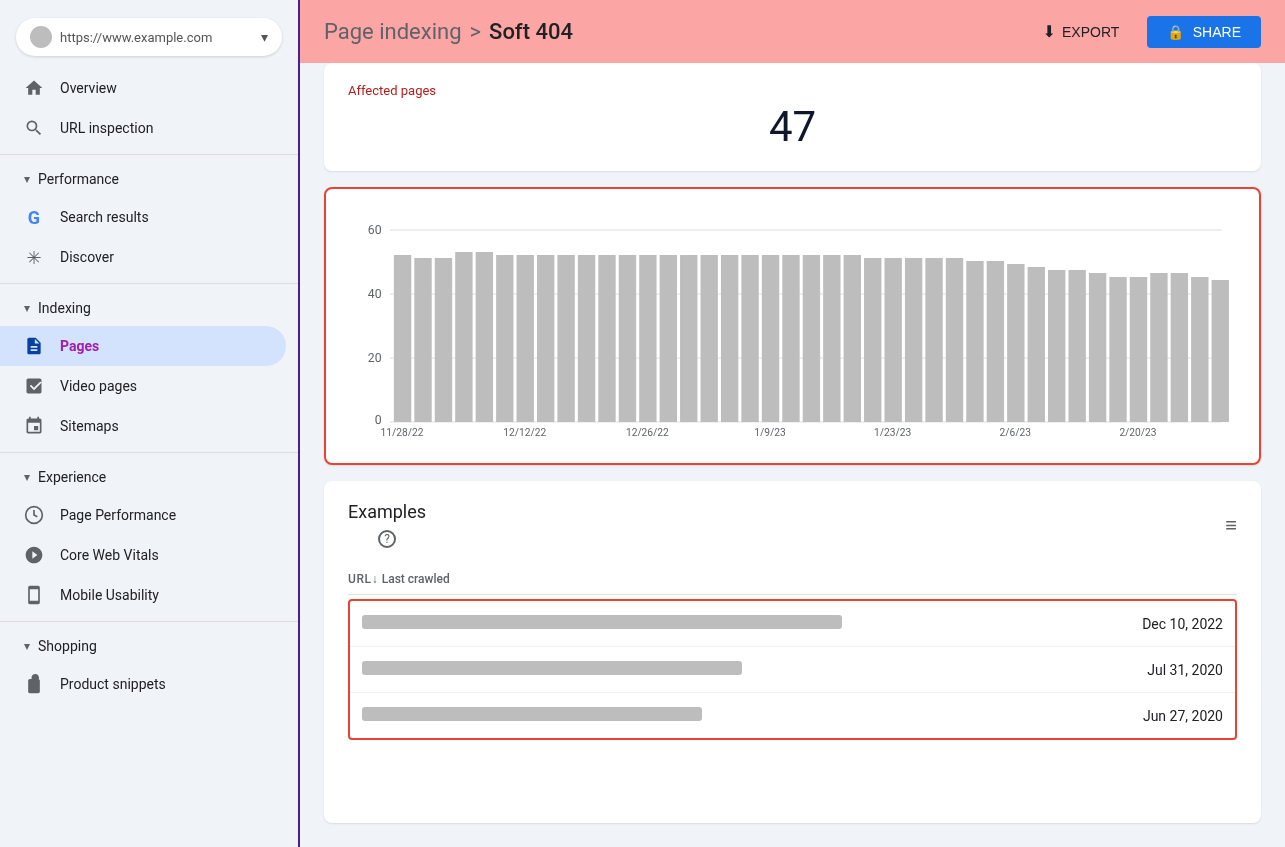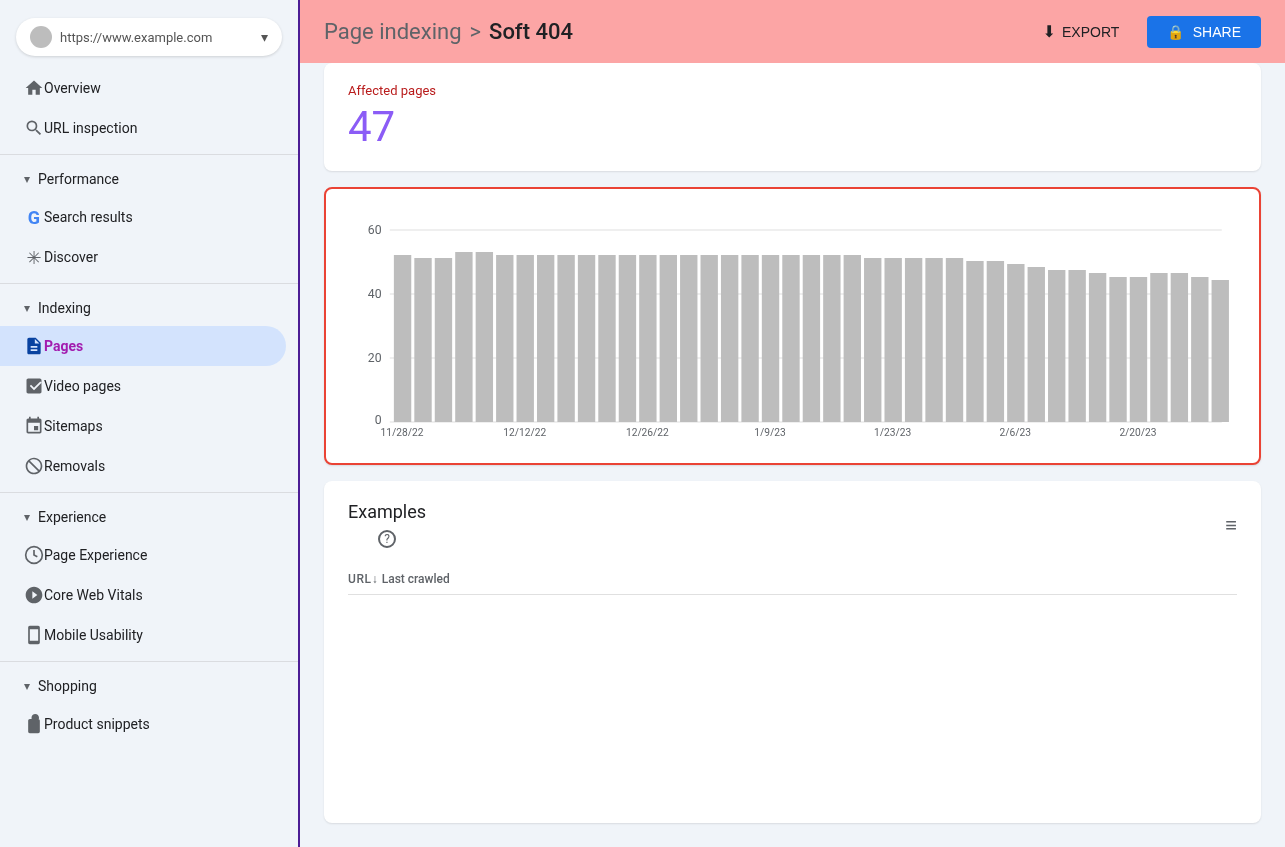--- a/index.html
+++ b/index.html
@@ -59,20 +59,21 @@
       font-size: 14px;
     }
 
     .nav-item {
       display: flex;
       align-items: center;
       padding: 10px 24px;
       cursor: pointer;
       border-radius: 0 24px 24px 0;
       margin-right: 12px;
+      gap: 16px;
       font-size: 14px;
       color: #202124;
       position: relative;
     }
 
     .nav-item.active {
       background: #d3e3fd;
       color: #a21caf;
       font-weight: 700;
     }
@@ -204,22 +205,23 @@
     }
 
     .affected-pages-label {
       font-size: 13px;
       color: #b91c1c;
       margin-bottom: 4px;
     }
 
     .affected-pages-count {
       font-size: 42px;
-      color: #8b5cf6;
+      color: #0f172a;
       font-weight: 400;
+      text-align: center;
     }
 
     
     .chart-card {
       background: #fff;
       border-radius: 8px;
       padding: 27px;
       box-shadow: 0 1px 2px rgba(0,0,0,0.1);
       border: 2px solid #ea4335;
     }
@@ -422,44 +424,36 @@
 
   <div class="nav-item">
     <span class="nav-icon">
       <svg width="20" height="20" viewBox="0 0 24 24" fill="#5f6368">
           <path d="M17 12h-5v5h5v-5zM16 1v2H8V1H6v2H5c-1.11 0-1.99.9-1.99 2L3 19c0 1.1.89 2 2 2h14c1.1 0 2-.9 2-2V5c0-1.1-.9-2-2-2h-1V1h-2zm3 18H5V8h14v11z"></path>
         </svg>
     </span>
     <span>Sitemaps</span>
   </div>
 
-  <div class="nav-item">
-    <span class="nav-icon">
-      <svg width="20" height="20" viewBox="0 0 24 24" fill="#5f6368">
-          <path d="M12 2C6.48 2 2 6.48 2 12s4.48 10 10 10 10-4.48 10-10S17.52 2 12 2zm0 18c-4.42 0-8-3.58-8-8 0-1.85.63-3.55 1.69-4.9L16.9 18.31C15.55 19.37 13.85 20 12 20zm6.31-3.1L7.1 5.69C8.45 4.63 10.15 4 12 4c4.42 0 8 3.58 8 8 0 1.85-.63 3.55-1.69 4.9z"></path>
-        </svg>
-    </span>
-    <span>Removals</span>
-  </div>
 
   <hr class="nav-divider">
 
   <div class="nav-section-header">
     <span class="arrow">▾</span>
     <span>Experience</span>
   </div>
 
   <div class="nav-item">
     <span class="nav-icon">
       <svg width="20" height="20" viewBox="0 0 24 24" fill="#5f6368">
           <circle cx="12" cy="12" r="10" stroke="#5f6368" stroke-width="2" fill="none"></circle>
           <path d="M12 6v6l4 2" stroke="#5f6368" stroke-width="2" fill="none"></path>
         </svg>
     </span>
-    <span>Page Experience</span>
+    <span>Page Performance</span>
   </div>
 
   <div class="nav-item">
     <span class="nav-icon">
       <svg width="20" height="20" viewBox="0 0 24 24" fill="#5f6368">
           <path d="M12 2C6.48 2 2 6.48 2 12s4.48 10 10 10 10-4.48 10-10S17.52 2 12 2zm-2 14.5v-9l6 4.5-6 4.5z"></path>
         </svg>
     </span>
     <span>Core Web Vitals</span>
   </div>
@@ -594,15 +588,35 @@
       </div>
 
       <div class="table-header-row">
         <span class="table-header-url">URL</span>
         <span class="table-header-crawled">
           <span>↓</span>
           <span>Last crawled</span>
         </span>
       </div>
 
+      <div class="table-rows-container">
+        <div class="table-row">
+          <span class="table-row-url">
+            <span class="url-blurred" style="width:480px;"></span>
+          </span>
+          <span class="table-row-date">Dec 10, 2022</span>
+        </div>
+        <div class="table-row">
+          <span class="table-row-url">
+            <span class="url-blurred" style="width:380px;"></span>
+          </span>
+          <span class="table-row-date">Jul 31, 2020</span>
+        </div>
+        <div class="table-row">
+          <span class="table-row-url">
+            <span class="url-blurred" style="width:340px;"></span>
+          </span>
+          <span class="table-row-date">Jun 27, 2020</span>
+        </div>
+      </div>
     </div>
   </div>
 </div>
 
 </body></html>

